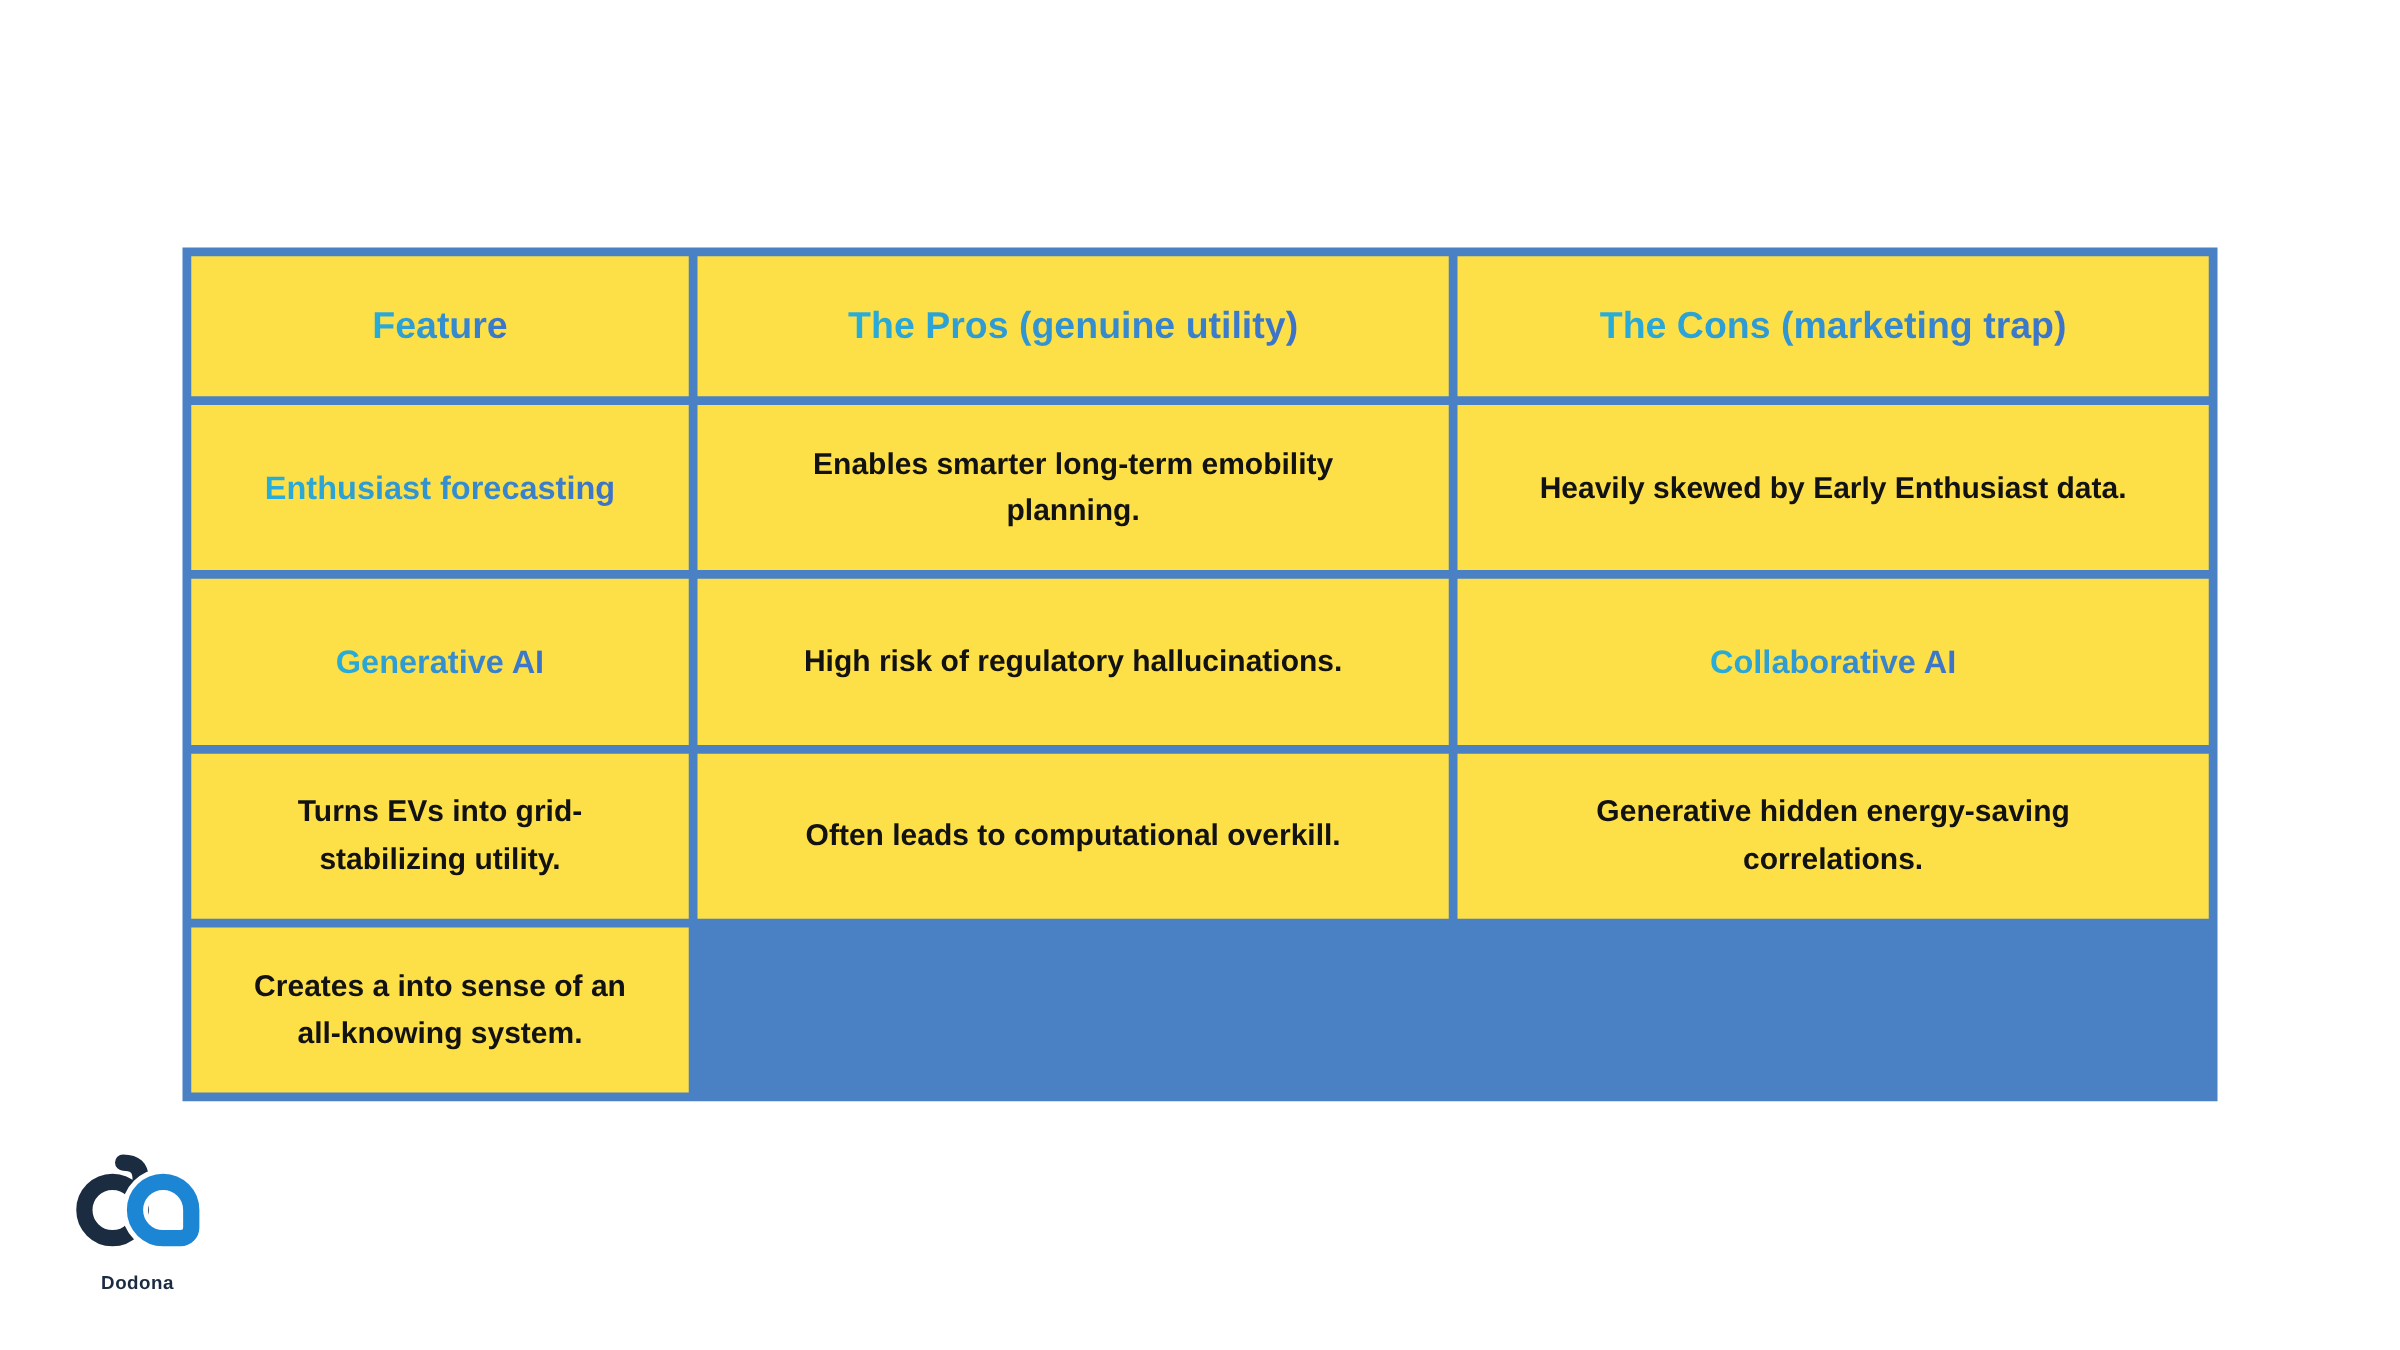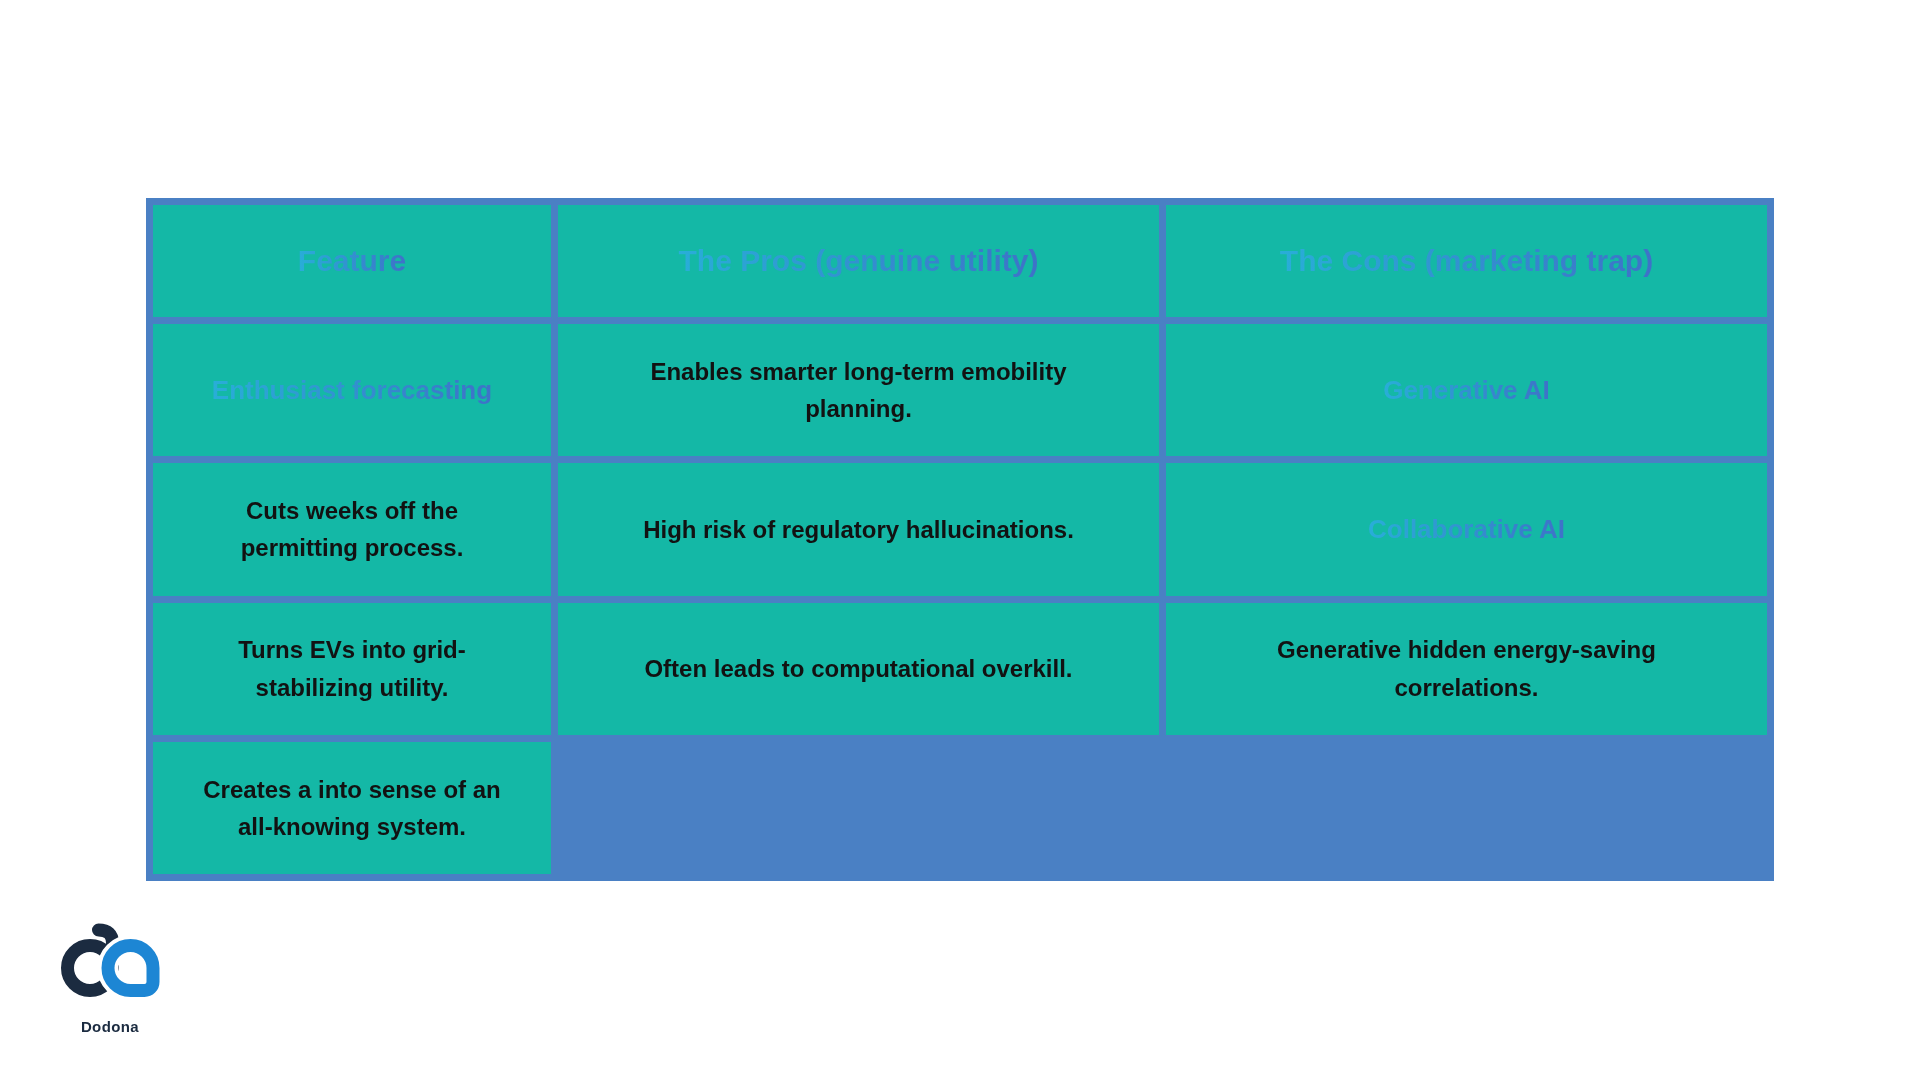--- a/index.html
+++ b/index.html
@@ -26,21 +26,21 @@
     height: 683px;
     box-sizing: border-box;
     background: #4a80c4;           
     padding: 7px;
     display: grid;
     grid-template-columns: 398px 601px 601px;
     grid-template-rows: 112px repeat(4, 1fr);
     gap: 7px;
   }
   .cell {
-    background: #14b8a6;
+    background: #fde047;
     display: flex;
     align-items: center;
     justify-content: center;
     text-align: center;
     padding: 0 48px;
     box-sizing: border-box;
   }
   .head .grad { font-size: 30px; }
   .grad {
     font-weight: 700;
@@ -91,26 +91,26 @@
     <div class="cell head">
       <span class="grad">The Cons (marketing trap)</span>
     </div>
 
     <div class="cell">
       <span class="grad">Enthusiast forecasting</span>
     </div>
     <div class="cell">
       <span class="body-txt">Enables smarter long-term emobility planning.</span>
     </div>
+    <div class="cell">
+      <span class="body-txt">Heavily skewed by Early Enthusiast data.</span>
+    </div>
 
     <div class="cell">
       <span class="grad">Generative AI</span>
-    </div>
-    <div class="cell">
-      <span class="body-txt">Cuts weeks off the permitting process.</span>
     </div>
     <div class="cell">
       <span class="body-txt">High risk of regulatory hallucinations.</span>
     </div>
 
     <div class="cell">
       <span class="grad">Collaborative AI</span>
     </div>
     <div class="cell">
       <span class="body-txt">Turns EVs into grid-stabilizing utility.</span>

